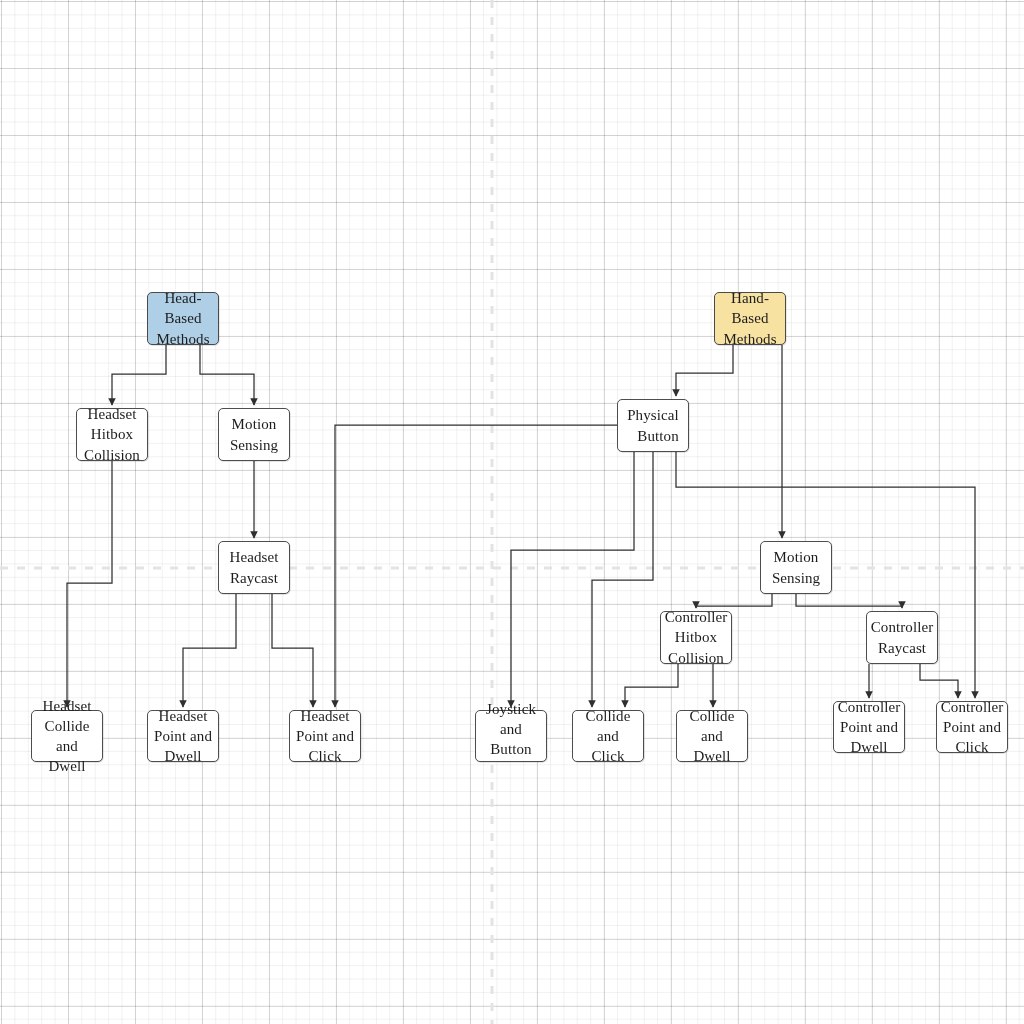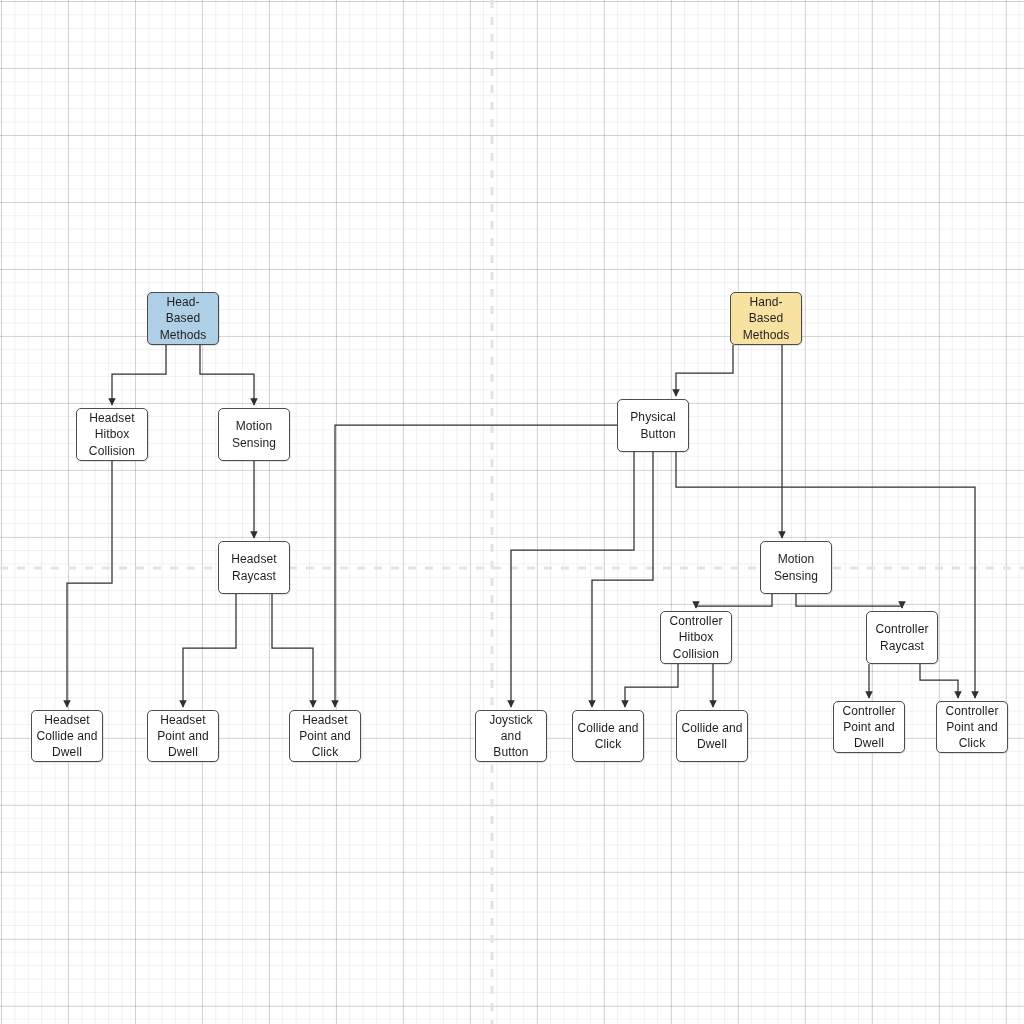--- a/index.html
+++ b/index.html
@@ -25,28 +25,29 @@
   .edge{fill:none;stroke:#2f2f2f;stroke-width:1.25;}
   .node{
     position:absolute;
     box-sizing:border-box;
     border:1.3px solid #4d4d4d;
     border-radius:5px;
     background:#ffffff;
     display:flex;align-items:center;justify-content:center;
     text-align:center;
     color:#1d1d1d;
-    font-size:12px;
+    font-size:15px;
     line-height:1.34;
     letter-spacing:0.1px;
     box-shadow:0.6px 0.8px 0 rgba(0,0,0,0.14);
     padding:2px 3px;
+    font-family:Liberation Serif, serif;
   }
   .node.root-head{background:#aecfe6;border-color:#4a4a4a;}
-  .node.root-hand{background:#f8e2a1;border-color:#4a4a4a;margin-left:16px;}
+  .node.root-hand{background:#f8e2a1;border-color:#4a4a4a;}
 </style>
 </head>
 <body>
 
 <div id="canvas">
 
   <svg id="wires" xmlns="http://www.w3.org/2000/svg">
     <defs>
       <marker id="arrow" viewBox="0 0 10 10" refX="9" refY="5" markerWidth="6" markerHeight="6" orient="auto-start-reverse">
         <path d="M 0 0 L 10 5 L 0 10 z" fill="#2f2f2f"></path>
@@ -106,21 +107,21 @@
       </div>
       <div class="node" style="left: 760px; top: 541px; width: 72px; height: 53px;">
         <span>Motion<br>Sensing</span>
       </div>
       <div class="node" style="left: 660px; top: 611px; width: 72px; height: 53px;">
         <span>Controller<br>Hitbox<br>Collision</span>
       </div>
       <div class="node" style="left: 866px; top: 611px; width: 72px; height: 53px;">
         <span>Controller<br>Raycast</span>
       </div>
-      <div class="node" style="left: 475px; top: 710px; width: 72px; height: 52px;">
+      <div class="node" style="left: 475px; top: 710px; width: 72px; height: 52px; align-items: flex-end;">
         <span>Joystick and<br>Button</span>
       </div>
       <div class="node" style="left: 572px; top: 710px; width: 72px; height: 52px;">
         <span>Collide and<br>Click</span>
       </div>
       <div class="node" style="left: 676px; top: 710px; width: 72px; height: 52px;">
         <span>Collide and<br>Dwell</span>
       </div>
       <div class="node" style="left: 833px; top: 701px; width: 72px; height: 52px;">
         <span>Controller<br>Point and<br>Dwell</span>

